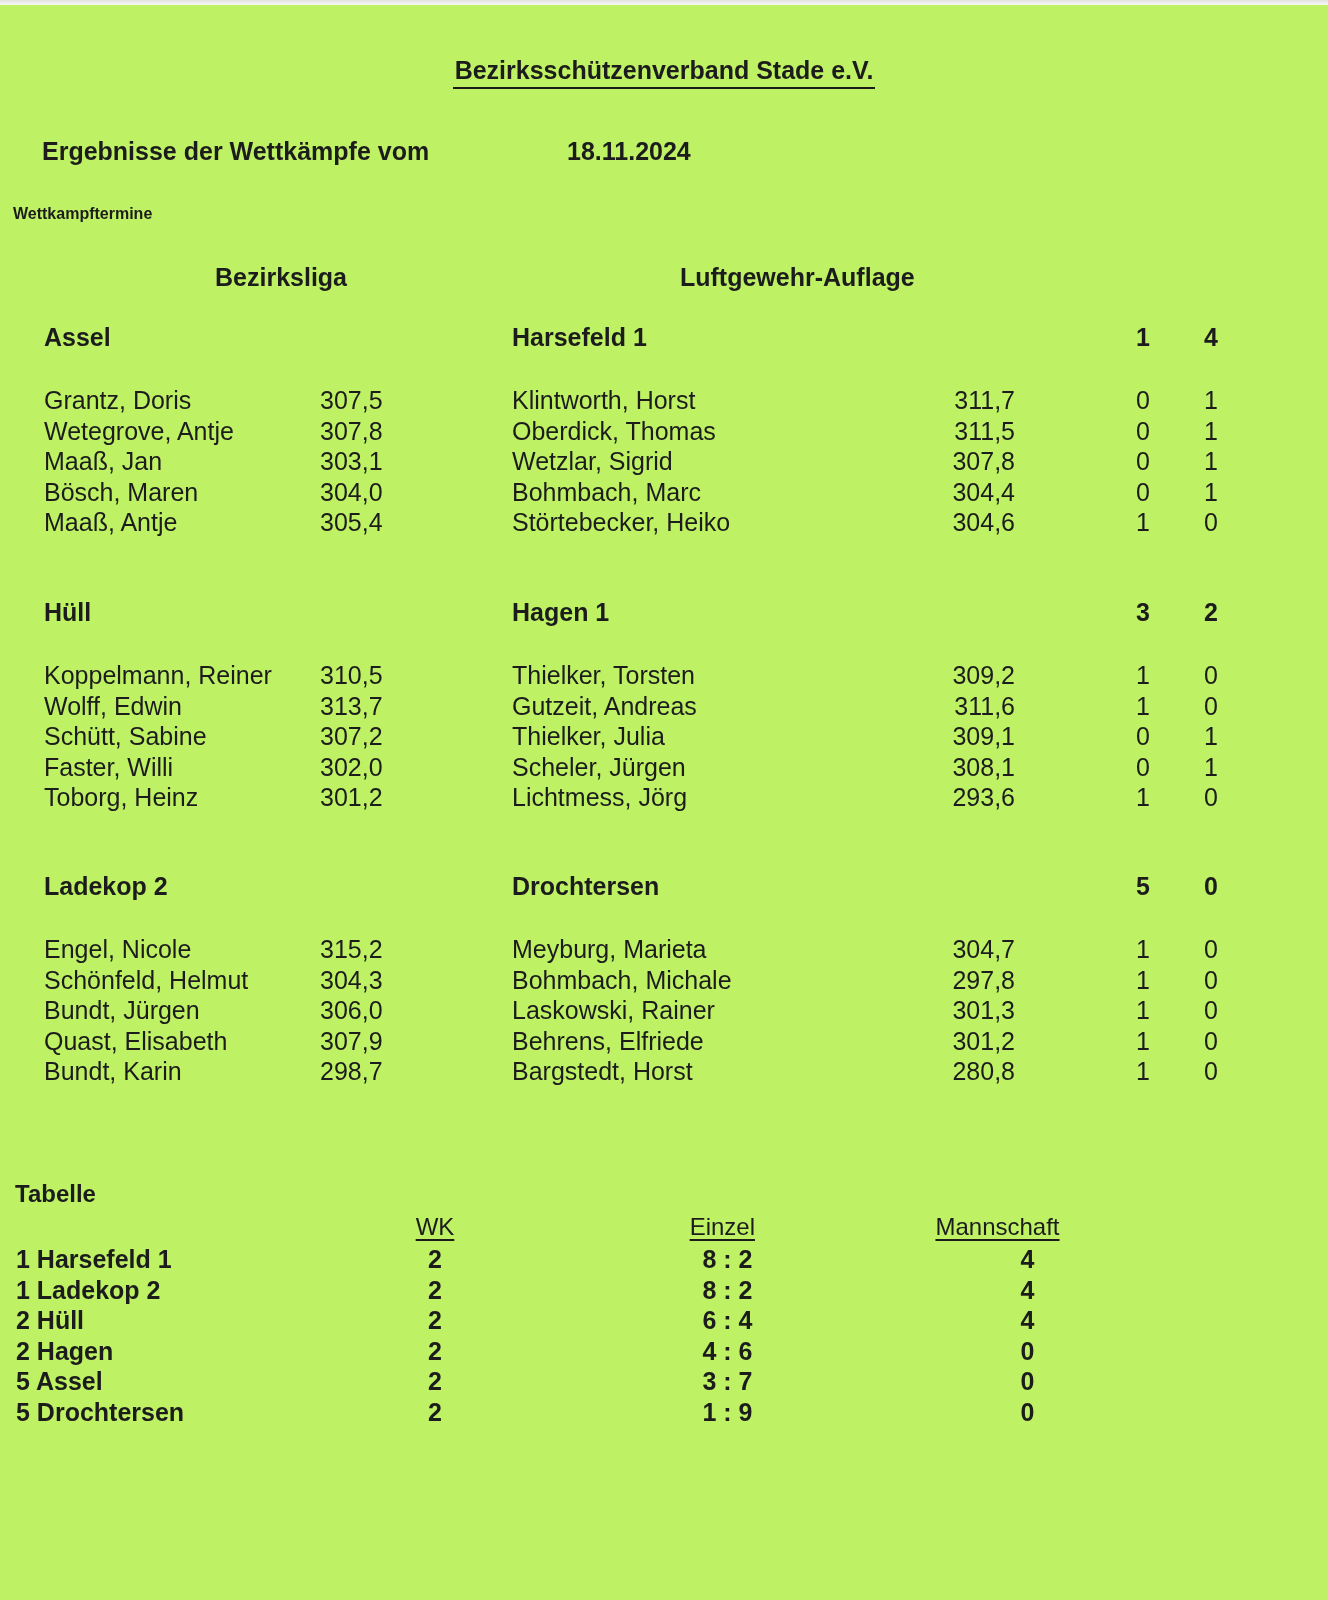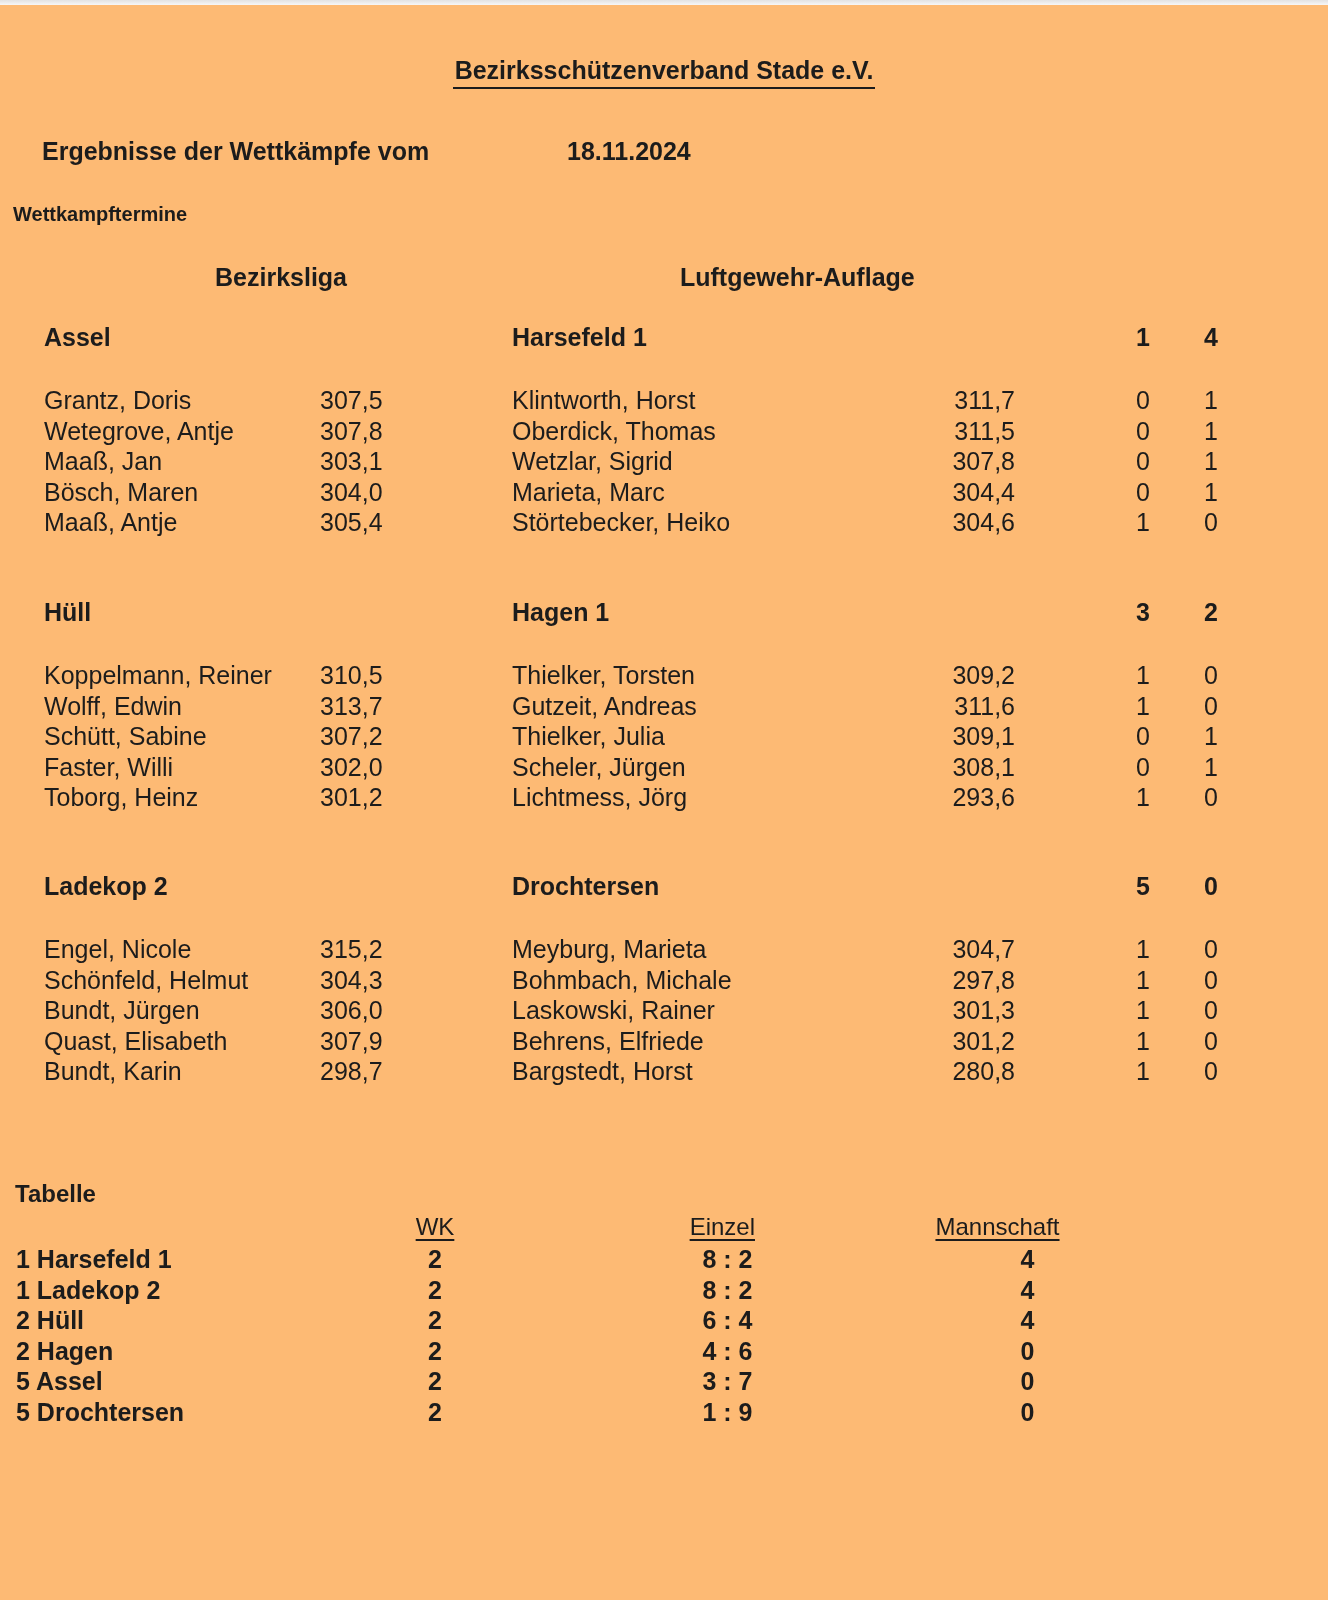--- a/index.html
+++ b/index.html
@@ -1,19 +1,19 @@
 <!DOCTYPE html>
 <html><head>
 <meta charset="utf-8">
 <style>
   * { margin:0; padding:0; box-sizing:border-box; }
   html,body { background:#ffffff; }
   .page {
     position:relative; width:1328px; height:1600px;
-    background:#fdba74; overflow:hidden;
+    background:#bef264; overflow:hidden;
     font-family:"Liberation Sans", sans-serif;
     color:#1c1c1c;
     -webkit-font-smoothing:antialiased;
   }
   .top-edge {
     position:absolute; top:0; left:0; right:0; height:5px;
     background:linear-gradient(#e2e2e2, #f7f7f7);
   }
   .abs { position:absolute; line-height:30px; font-size:25px; white-space:nowrap; }
   .bold { font-weight:bold; }
@@ -23,21 +23,21 @@
     font-size:25px; font-weight:bold;
   }
   .doc-title .u {
     display:inline-block;
     border-bottom:2.5px solid #1c1c1c;
     padding:0 2px 2px 2px;
   }
 
   .results-label { top:136px; left:42px;text-align:center; }
   .results-date  { top:136px; left:567px; }
-  .section-heading { top:199px; left:13px; font-size:20px; }
+  .section-heading { top:199px; left:13px; font-size:16px; }
   .league-left  { top:262px; left:215px; }
   .league-right { top:262px; left:680px; }
 
   .match { position:absolute; left:0; width:1328px; }
   .match-1 { top:322px; }
   .match-2 { top:597px; }
   .match-3 { top:871px; }
   .match-header { position:relative; height:30px; font-weight:bold; }
   .match-rows { position:relative; margin-top:33px; }
   .mrow { position:relative; height:30.5px; }
@@ -115,21 +115,21 @@
         <span class="cell c-lname">Maaß, Jan</span>
         <span class="cell c-lscore">303,1</span>
         <span class="cell c-rname">Wetzlar, Sigrid</span>
         <span class="cell c-rscore">307,8</span>
         <span class="cell c-p1">0</span>
         <span class="cell c-p2">1</span>
       </div>
       <div class="mrow">
         <span class="cell c-lname">Bösch, Maren</span>
         <span class="cell c-lscore">304,0</span>
-        <span class="cell c-rname">Marieta, Marc</span>
+        <span class="cell c-rname">Bohmbach, Marc</span>
         <span class="cell c-rscore">304,4</span>
         <span class="cell c-p1">0</span>
         <span class="cell c-p2">1</span>
       </div>
       <div class="mrow">
         <span class="cell c-lname">Maaß, Antje</span>
         <span class="cell c-lscore">305,4</span>
         <span class="cell c-rname">Störtebecker, Heiko</span>
         <span class="cell c-rscore">304,6</span>
         <span class="cell c-p1">1</span>

